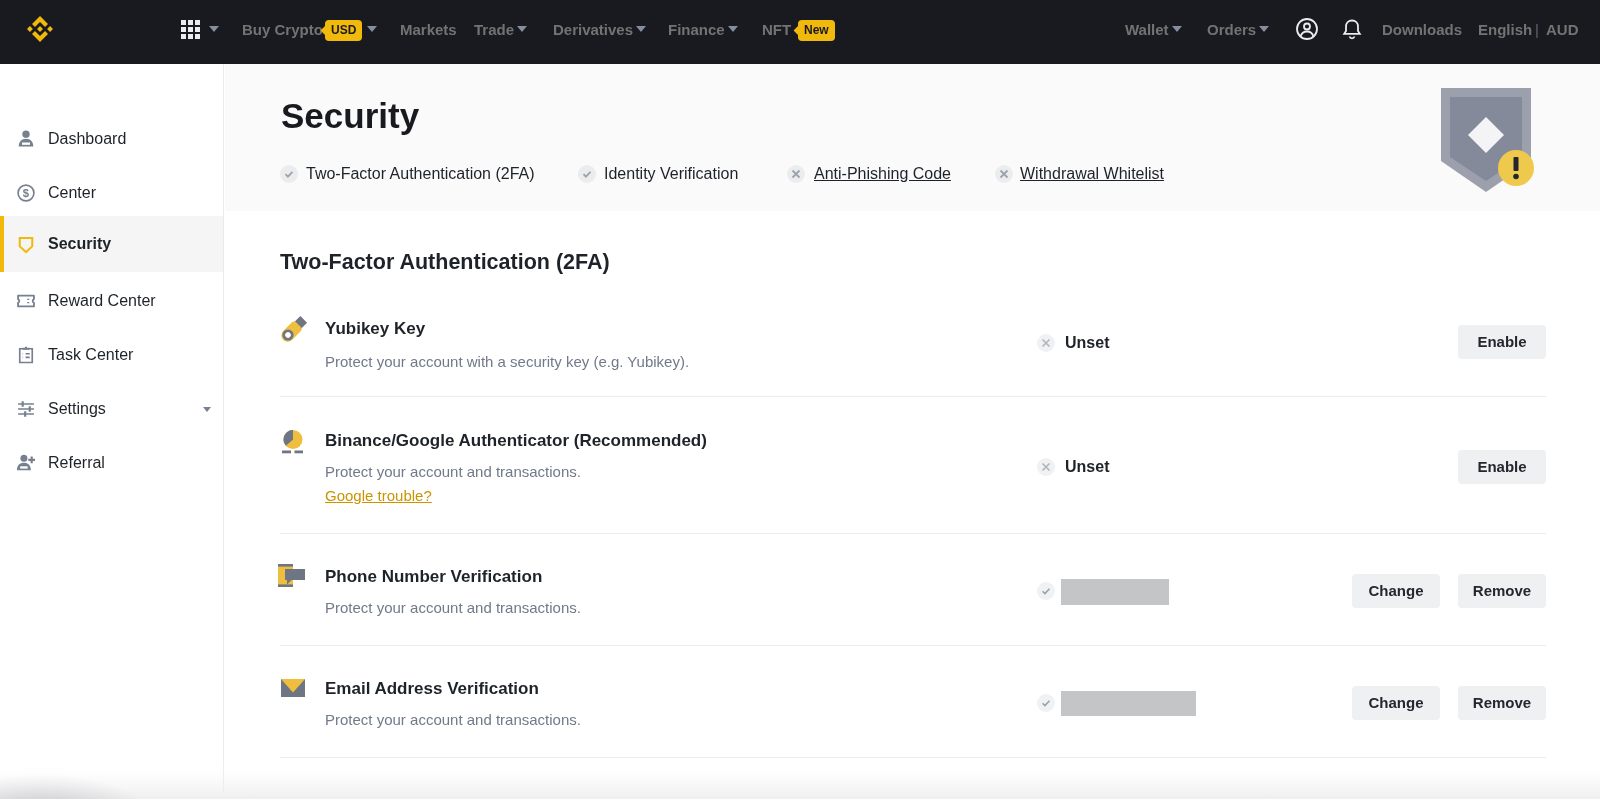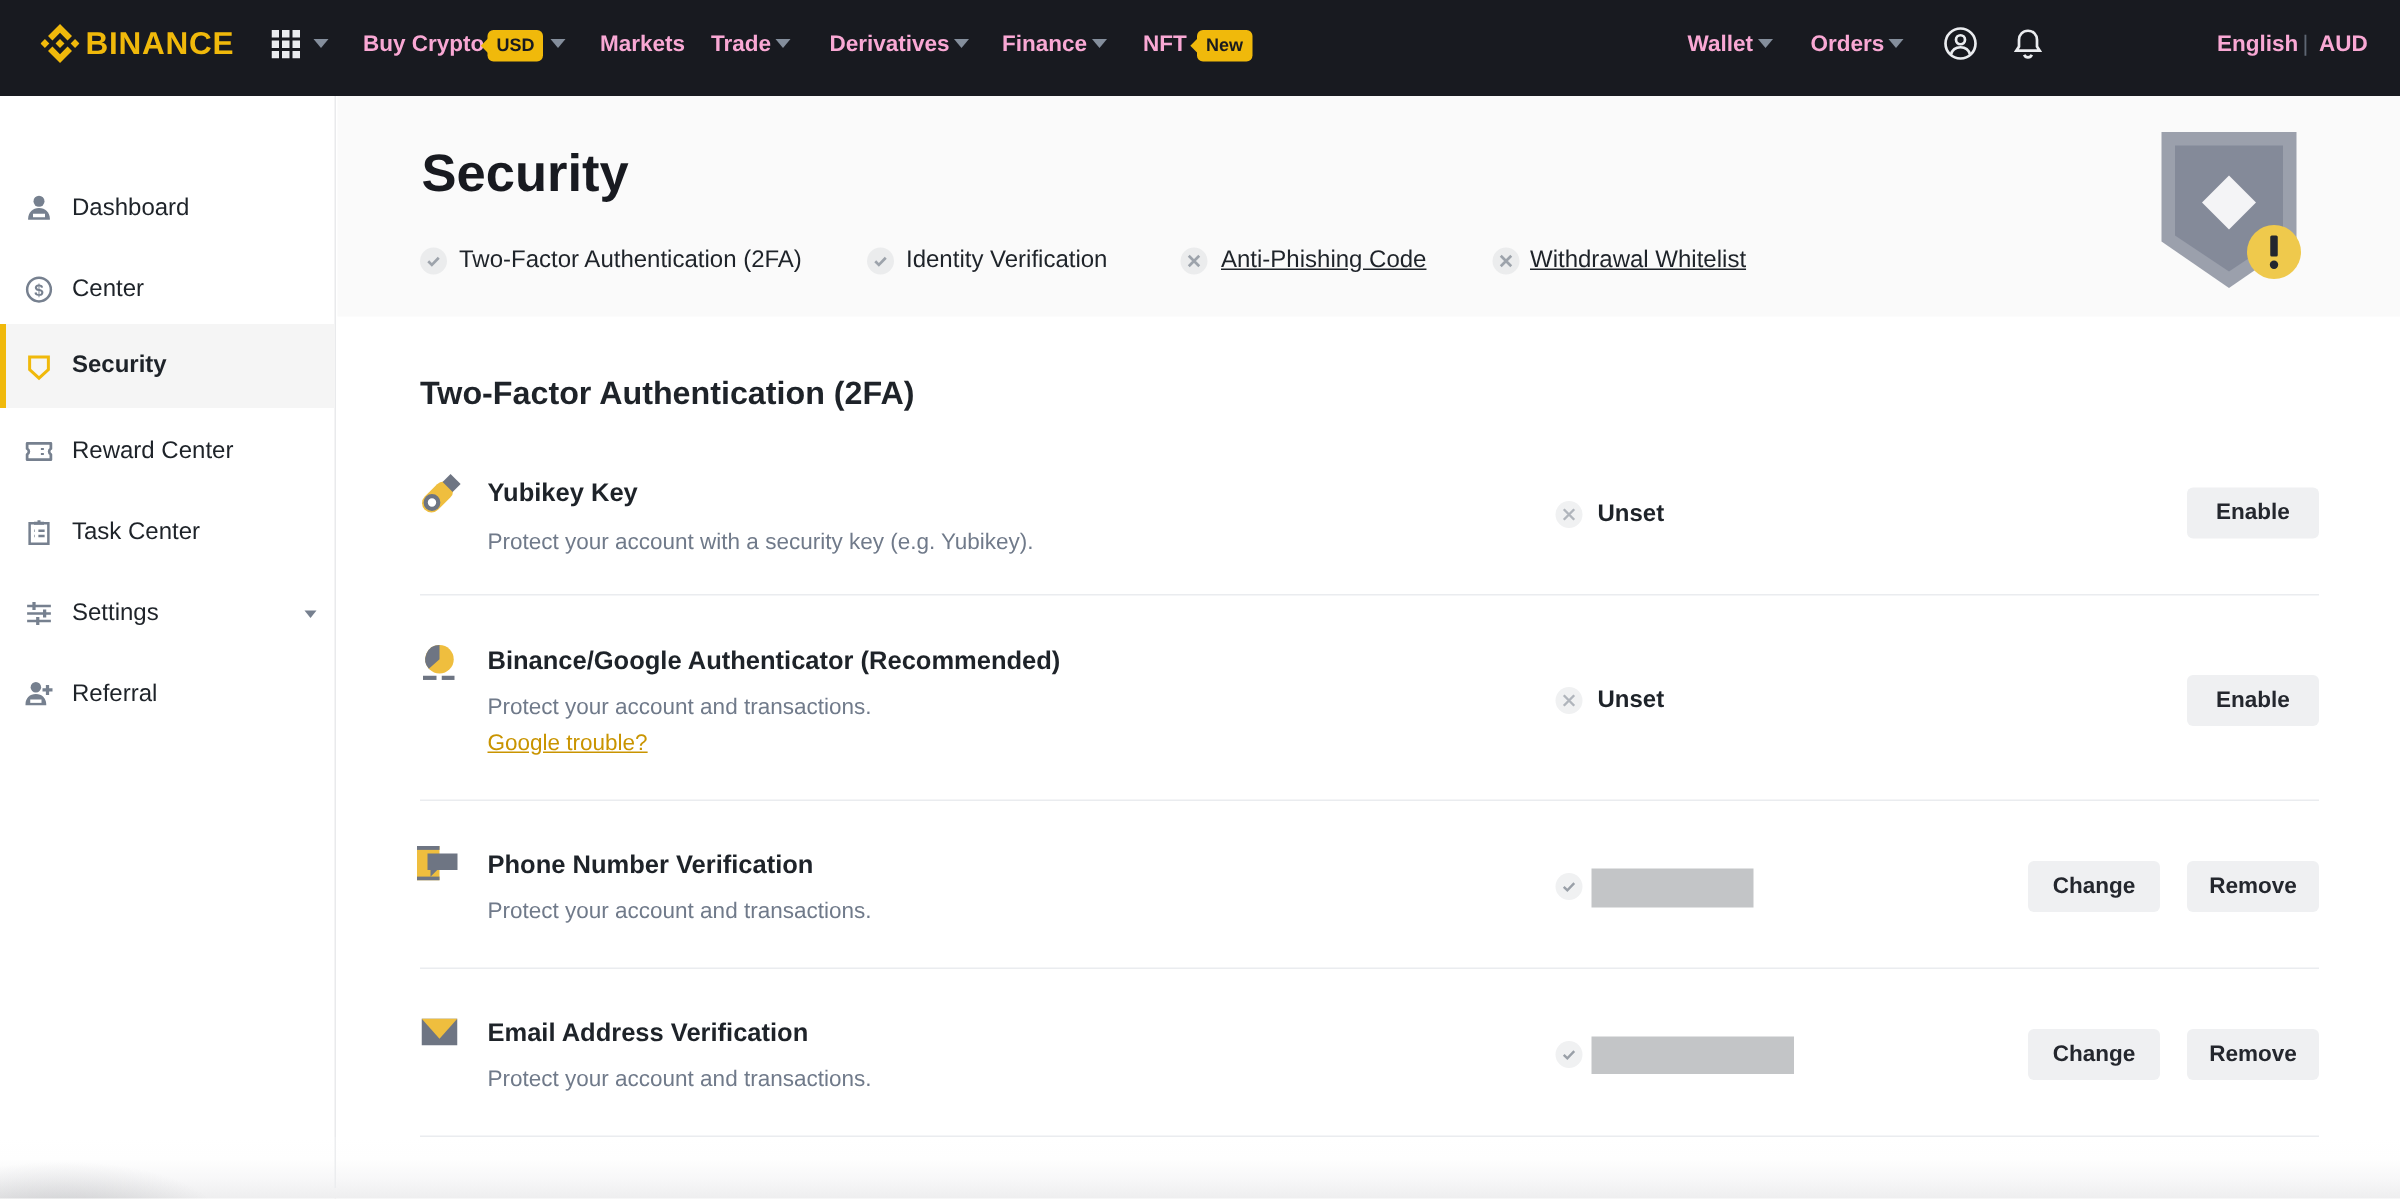--- a/index.html
+++ b/index.html
@@ -1,21 +1,21 @@
 <!DOCTYPE html>
 <html><head>
 <meta charset="utf-8">
 <style>
 * { margin:0; padding:0; box-sizing:border-box; }
 html,body { width:1600px; height:799px; overflow:hidden; background:#fff;
   font-family:"Liberation Sans", sans-serif; }
 .abs { position:absolute; }
 
 #nav { position:absolute; left:0; top:0; width:1600px; height:64px; background:#181A20; }
-.navtxt { position:absolute; top:0; height:64px; line-height:59px; color:#f9a8d4;
+.navtxt { position:absolute; top:0; height:64px; line-height:59px; color:#737373;
   font-size:15px; font-weight:bold; white-space:nowrap; }
 .caret { position:absolute; top:26px; width:0; height:0;
   border-left:5px solid transparent; border-right:5px solid transparent;
   border-top:6px solid #848E9C; }
 .badge { position:absolute; top:20px; height:21px; line-height:21px; background:#F0B90B;
   color:#181A20; font-size:12px; font-weight:bold; border-radius:4px; padding:0 6px; }
 .badge:before { content:""; position:absolute; left:-3px; top:7px; width:7px; height:7px;
   background:#F0B90B; transform:rotate(45deg); }
 
 #side { position:absolute; left:0; top:64px; width:224px; height:735px; background:#fff;
@@ -51,21 +51,20 @@
 #botfade { position:absolute; left:0; top:758px; width:1600px; height:41px;
   background:radial-gradient(160px 58px at 42px 54px, rgba(110,112,118,0.28), transparent 65%),linear-gradient(180deg, #FFFFFF 0%, #FEFEFE 35%, #F7F7F8 70%, #EEEEEF 100%); }
 </style>
 </head>
 <body>
 
 <div id="nav">
   <svg class="abs" style="left:27px;top:16px" width="26" height="26" viewBox="0 0 126.61 126.61" fill="#F0B90B">
       <path d="M38.73 53.2l24.59-24.58 24.6 24.6 14.3-14.31L63.33 0l-38.9 38.9 14.3 14.3zM0 63.31l14.3-14.31 14.31 14.3-14.31 14.3zm38.73 10.1l24.59 24.59 24.6-24.6 14.31 14.29-38.9 38.91-38.91-38.88zm59.14-10.1l14.31-14.31 14.3 14.3-14.31 14.32zm-20.04-.01l-14.5-14.51-10.73 10.73-1.24 1.23-2.54 2.54 14.51 14.5 14.5-14.49z"></path>
     </svg>
-  <div class="navtxt" style="left:57px;font-size:21px;color:#F0B90B;letter-spacing:0.5px">BINANCE</div>
   <svg class="abs" style="left:181px;top:20px" width="19" height="19" viewBox="0 0 19 19" fill="#EAECEF">
       <rect x="0" y="0" width="5" height="5"></rect>
       <rect x="7" y="0" width="5" height="5"></rect>
       <rect x="14" y="0" width="5" height="5"></rect>
       <rect x="0" y="7" width="5" height="5"></rect>
       <rect x="7" y="7" width="5" height="5"></rect>
       <rect x="14" y="7" width="5" height="5"></rect>
       <rect x="0" y="14" width="5" height="5"></rect>
       <rect x="7" y="14" width="5" height="5"></rect>
       <rect x="14" y="14" width="5" height="5"></rect>
@@ -89,20 +88,21 @@
   <div class="caret" style="left:1259px"></div>
   <svg class="abs" style="left:1295px;top:17px" width="24" height="24" viewBox="0 0 24 24" fill="none" stroke="#EAECEF" stroke-width="1.8">
       <circle cx="12" cy="12" r="10"></circle>
       <circle cx="12" cy="9.5" r="3"></circle>
       <path d="M5.5 19.5c1-3.4 3.5-5 6.5-5s5.5 1.6 6.5 5"></path>
     </svg>
   <svg class="abs" style="left:1340px;top:17px" width="24" height="24" viewBox="0 0 24 24" fill="none" stroke="#EAECEF" stroke-width="1.8">
       <path d="M12 3.5c3.5 0 6 2.6 6 6v4.5l1.8 2.8H4.2L6 14V9.5c0-3.4 2.5-6 6-6z"></path>
       <path d="M9.5 19.5c.4 1.1 1.3 1.8 2.5 1.8s2.1-.7 2.5-1.8"></path>
     </svg>
+  <div class="navtxt" style="left:1382px">Downloads</div>
   <div class="navtxt" style="left:1478px">English</div>
   <div class="navtxt" style="left:1535px;color:#5E6673;font-weight:normal">|</div>
   <div class="navtxt" style="left:1546px">AUD</div>
 </div>
 
 <div id="side">
   <div class="sitem" style="top:0">
     <svg width="20" height="20" viewBox="0 0 24 24" fill="#76808F">
         <circle cx="12" cy="6.2" r="4.4"></circle>
         <path d="M12 11.6c-5.1 0-8.5 3.4-8.7 8.4v1h17.4v-1c-.2-5-3.6-8.4-8.7-8.4z"></path>

